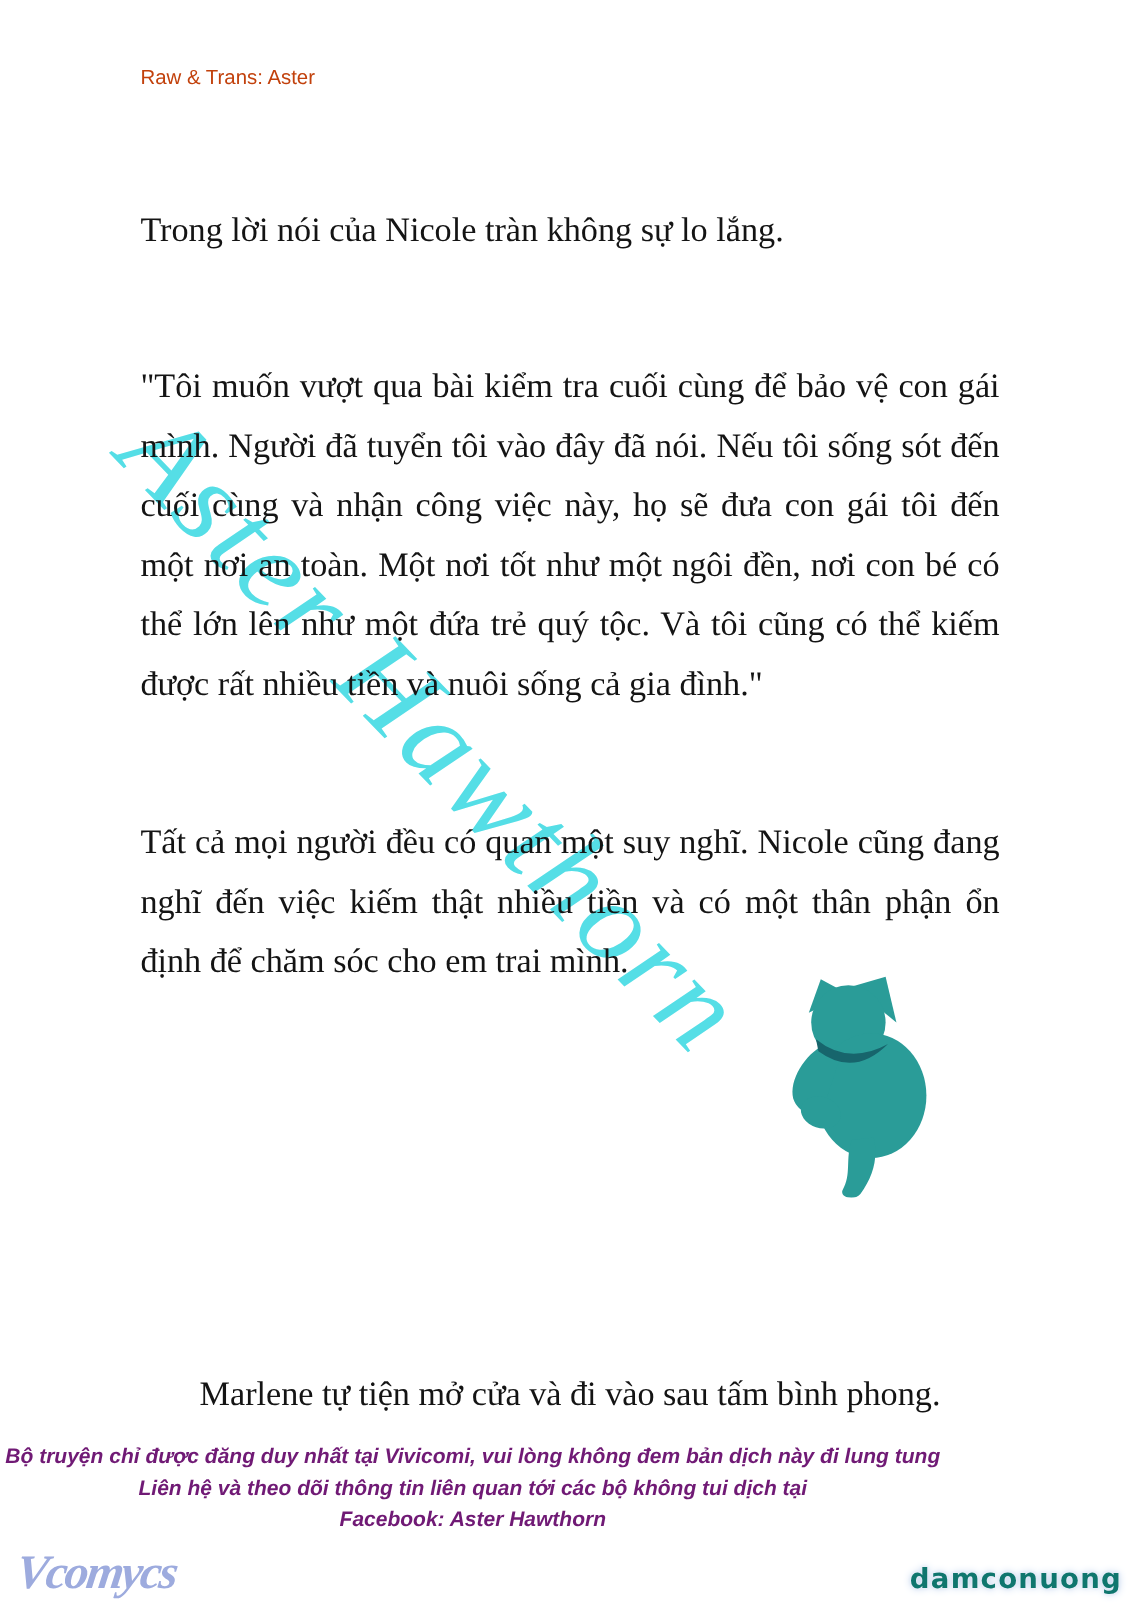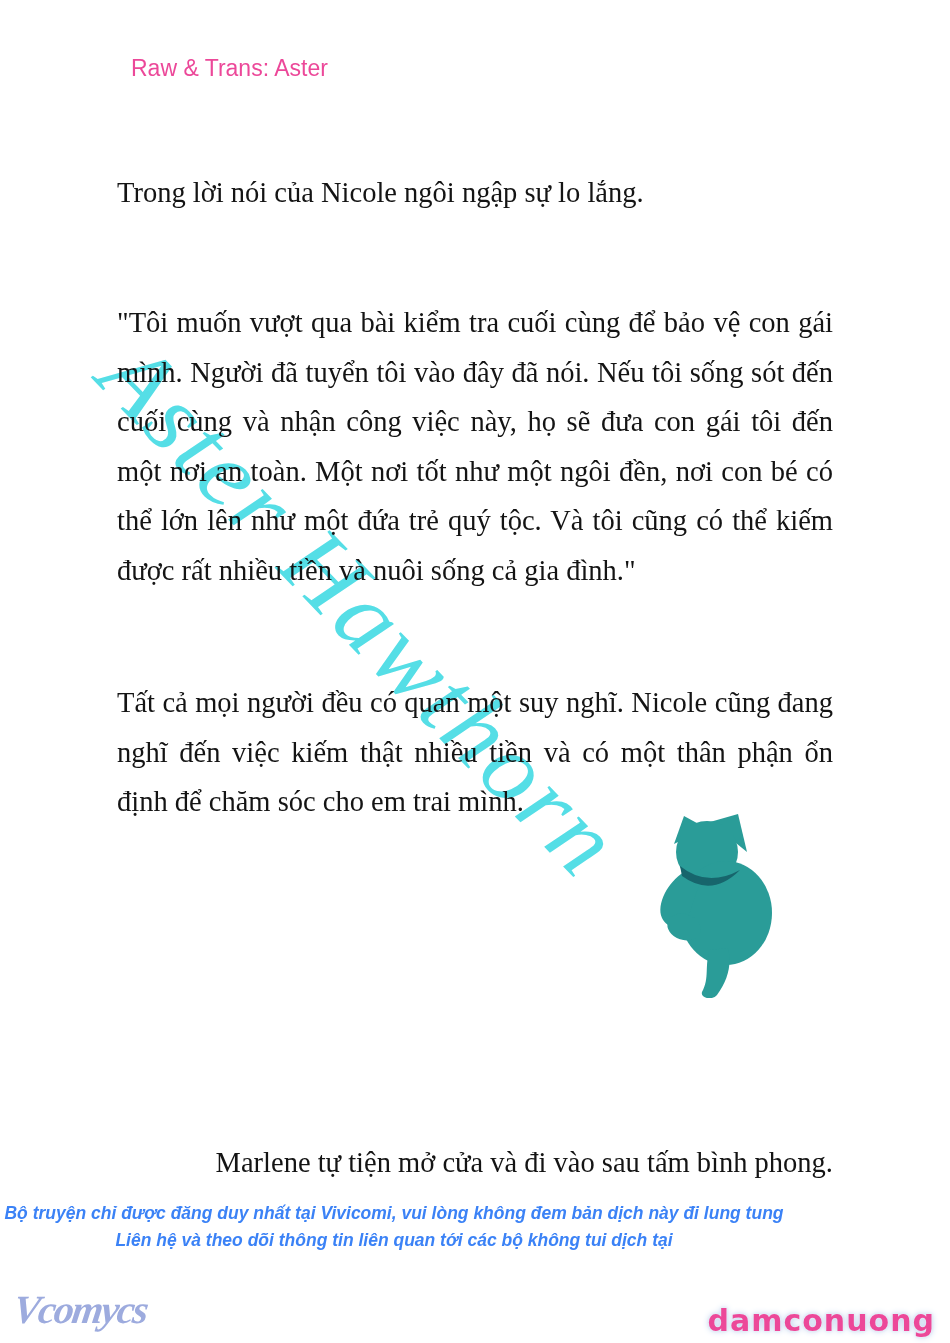--- a/index.html
+++ b/index.html
@@ -4,60 +4,60 @@
 <style>
   html,body { margin:0; padding:0; background:#ffffff; }
   .page {
     position:relative; width:950px; height:1343px;
     background:#ffffff; overflow:hidden;
     font-family:"Liberation Serif", serif;
   }
   .credit {
     position:absolute; left:117px; top:55px;
     font-family:"Liberation Sans", sans-serif;
-    font-size:23px; color:#ec4899; z-index:3;margin-left:14px;
+    font-size:17px; color:#c2410c; z-index:3;
   }
   .watermark {
     position:absolute; left:160px; top:318px;
     font-family:"Liberation Serif", serif;
     font-style:italic; font-size:100px; letter-spacing:4px;
     color:#55dee6; white-space:nowrap;
     transform:rotate(46deg); transform-origin:0 0;
     z-index:1; pointer-events:none;
   }
   .cat { position:absolute; left:650px; top:810px; z-index:2; }
   .para {
     position:absolute; left:117px; width:716px; margin:0;
     font-size:28.5px; line-height:49.5px; color:#141414;
     text-align:justify; z-index:3;
   }
   .p1 { top:168px; text-align:left; }
   .p2 { top:298px; }
   .p3 { top:678px; }
   .p4 { top:908px; }
-  .p5 { top:1138px; text-align:right; }
+  .p5 { top:1138px; text-align:center; }
   .footer {
     position:absolute; left:0; top:1200px; width:788px;
     text-align:center; z-index:3;
     font-family:"Liberation Sans", sans-serif;
     font-weight:bold; font-style:italic;
-    font-size:17.5px; line-height:26.5px; color:#3b82f6;
+    font-size:17.5px; line-height:26.5px; color:#701a75;
   }
   .vcomycs {
     position:absolute; left:14px; top:1286px; z-index:3;
     font-family:"Liberation Serif", serif;
     font-style:italic; font-weight:bold;
     font-size:40px; letter-spacing:-2px;
     color:#9dabde; transform:skewX(-8deg);
   }
   .damconuong {
     position:absolute; right:15px; top:1303px; z-index:3;
     font-family:"DejaVu Sans", sans-serif;
-    font-weight:bold; font-size:30px; letter-spacing:1px;
-    color:#ec4899;
+    font-weight:bold; font-size:23px; letter-spacing:1px;
+    color:#0f766e;
     text-shadow:0 0 2px #ffffff, 0 0 7px #b9cdeb, 0 0 3px #c9d8ef;
   }
 </style>
 </head>
 <body>
 
 <div class="page">
 
   <div class="watermark">Aster Hawthorn</div>
 
@@ -69,27 +69,28 @@
       <ellipse cx="76" cy="103" rx="46" ry="52"></ellipse>
       <path d="M34,62 C18,72 6,94 12,108 C18,121 34,119 39,105 C44,91 48,74 54,66 Z"></path>
       <ellipse cx="34" cy="117" rx="17" ry="13" transform="rotate(18 34 117)"></ellipse>
       <path d="M60,140 C54,156 60,168 52,182 C50,188 62,191 67,185 C78,170 82,154 78,138 Z"></path>
     </g>
     <path d="M30,56 Q57,78 90,60 Q62,88 32,66 Z" fill="#17656c"></path>
   </svg>
 
   <div class="credit">Raw &amp; Trans: Aster</div>
 
-  <p class="para p1">Trong lời nói của Nicole ngôi ngập sự lo lắng.</p>
+  <p class="para p1">Trong lời nói của Nicole tràn không sự lo lắng.</p>
   <p class="para p2">"Tôi muốn vượt qua bài kiểm tra cuối cùng để bảo vệ con gái mình. Người đã tuyển tôi vào đây đã nói. Nếu tôi sống sót đến cuối cùng và nhận công việc này, họ sẽ đưa con gái tôi đến một nơi an toàn. Một nơi tốt như một ngôi đền, nơi con bé có thể lớn lên như một đứa trẻ quý tộc. Và tôi cũng có thể kiếm được rất nhiều tiền và nuôi sống cả gia đình."</p>
   <p class="para p3">Tất cả mọi người đều có quan một suy nghĩ. Nicole cũng đang nghĩ đến việc kiếm thật nhiều tiền và có một thân phận ổn định để chăm sóc cho em trai mình.</p>
   <p class="para p5">Marlene tự tiện mở cửa và đi vào sau tấm bình phong.</p>
 
   <div class="footer">
     <div>Bộ truyện chỉ được đăng duy nhất tại Vivicomi, vui lòng không đem bản dịch này đi lung tung</div>
     <div>Liên hệ và theo dõi thông tin liên quan tới các bộ không tui dịch tại</div>
+    <div>Facebook: Aster Hawthorn</div>
   </div>
 
   <div class="vcomycs">Vcomycs</div>
 
   <div class="damconuong">damconuong</div>
 
 </div>
 
 </body></html>

